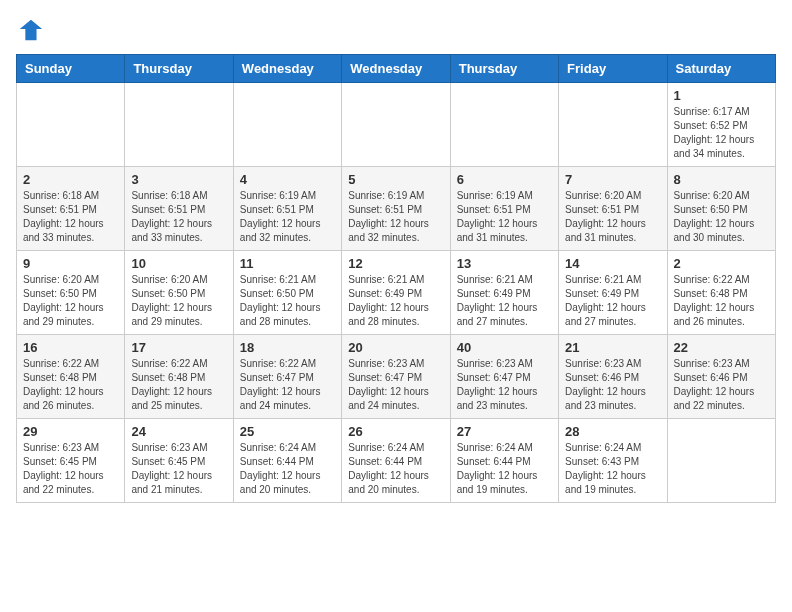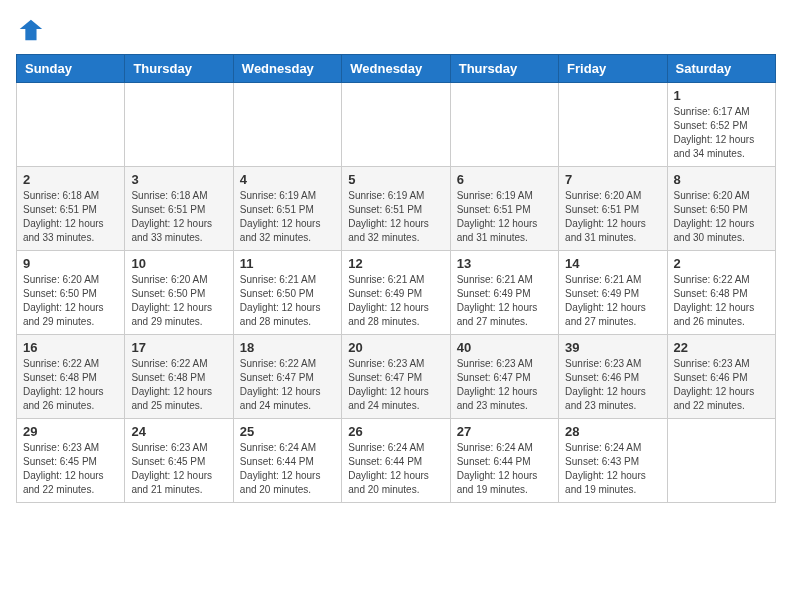--- a/index.html
+++ b/index.html
@@ -248,21 +248,21 @@
 Sunset: 6:47 PM
 Daylight: 12 hours and 24 minutes.</div>
         </td>
         <td>
           <span class="day-num">40</span>
           <div class="day-info" style="white-space: pre-line;">Sunrise: 6:23 AM
 Sunset: 6:47 PM
 Daylight: 12 hours and 23 minutes.</div>
         </td>
         <td>
-          <span class="day-num">39</span>
+          <span class="day-num">21</span>
           <div class="day-info" style="white-space: pre-line;">Sunrise: 6:23 AM
 Sunset: 6:46 PM
 Daylight: 12 hours and 23 minutes.</div>
         </td>
         <td>
           <span class="day-num">22</span>
           <div class="day-info" style="white-space: pre-line;">Sunrise: 6:23 AM
 Sunset: 6:46 PM
 Daylight: 12 hours and 22 minutes.</div>
         </td>

